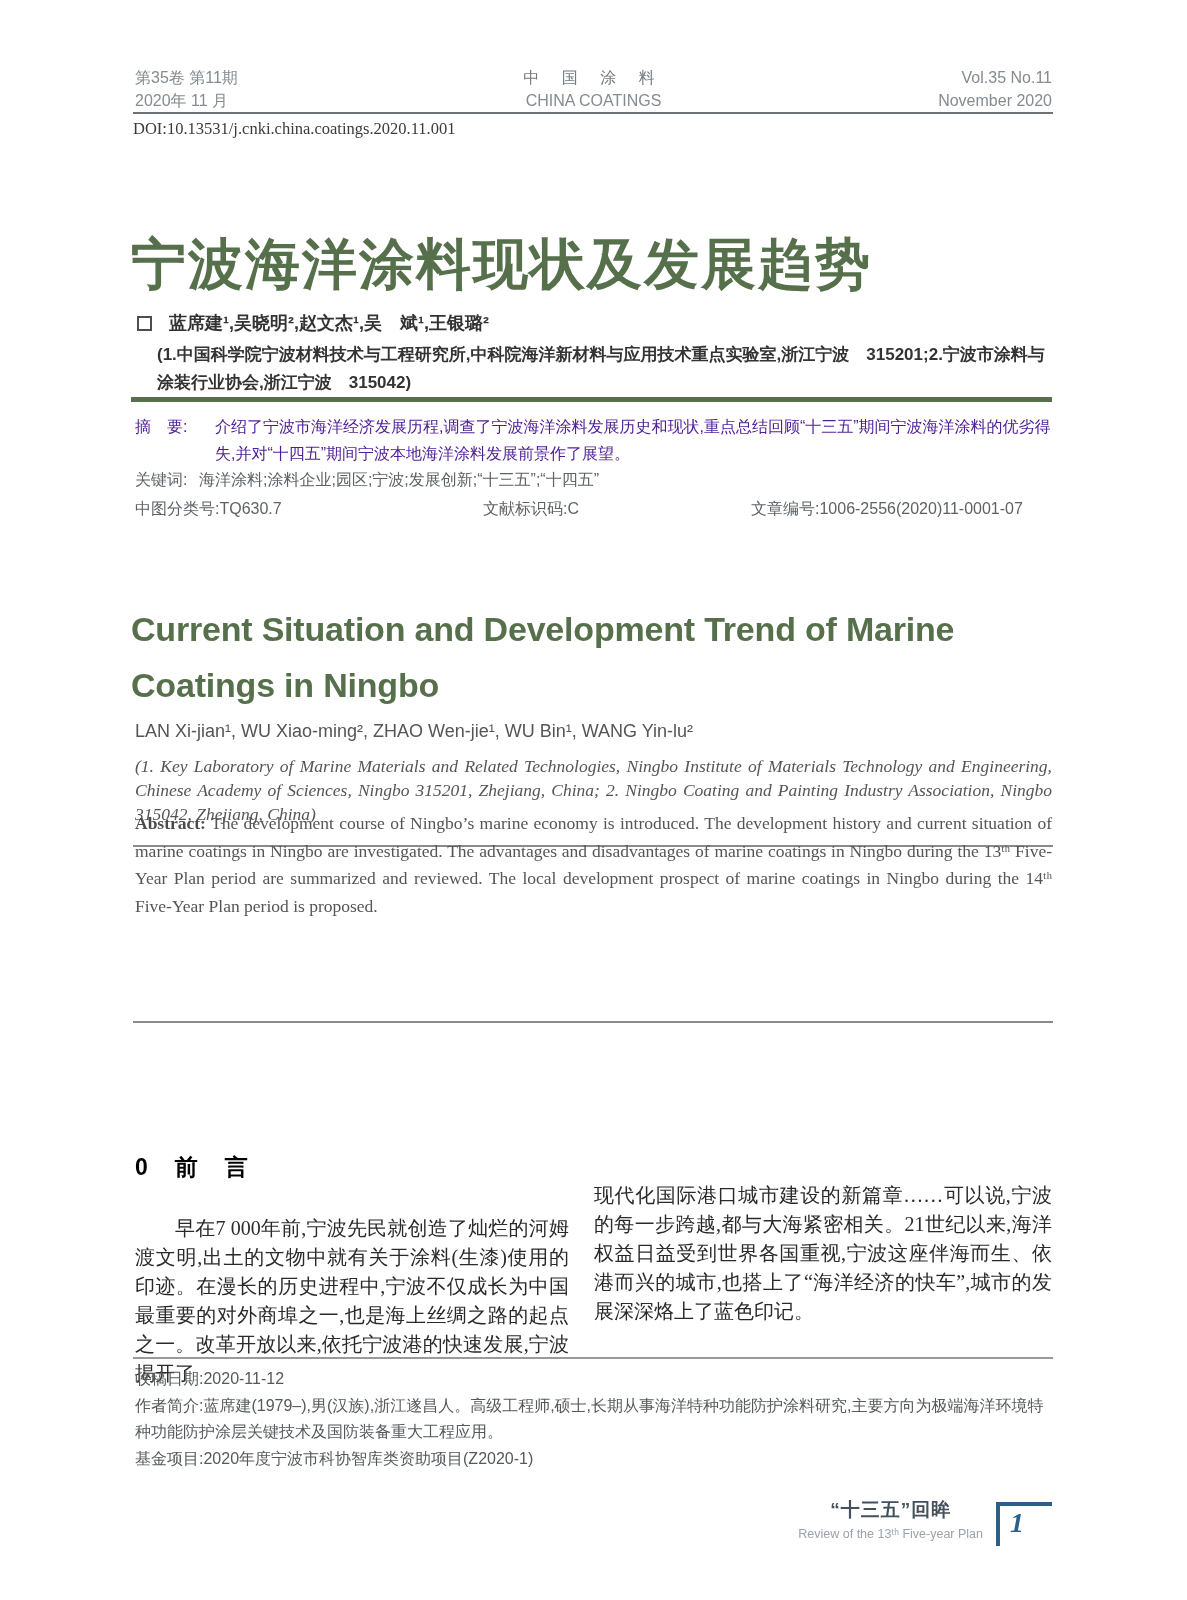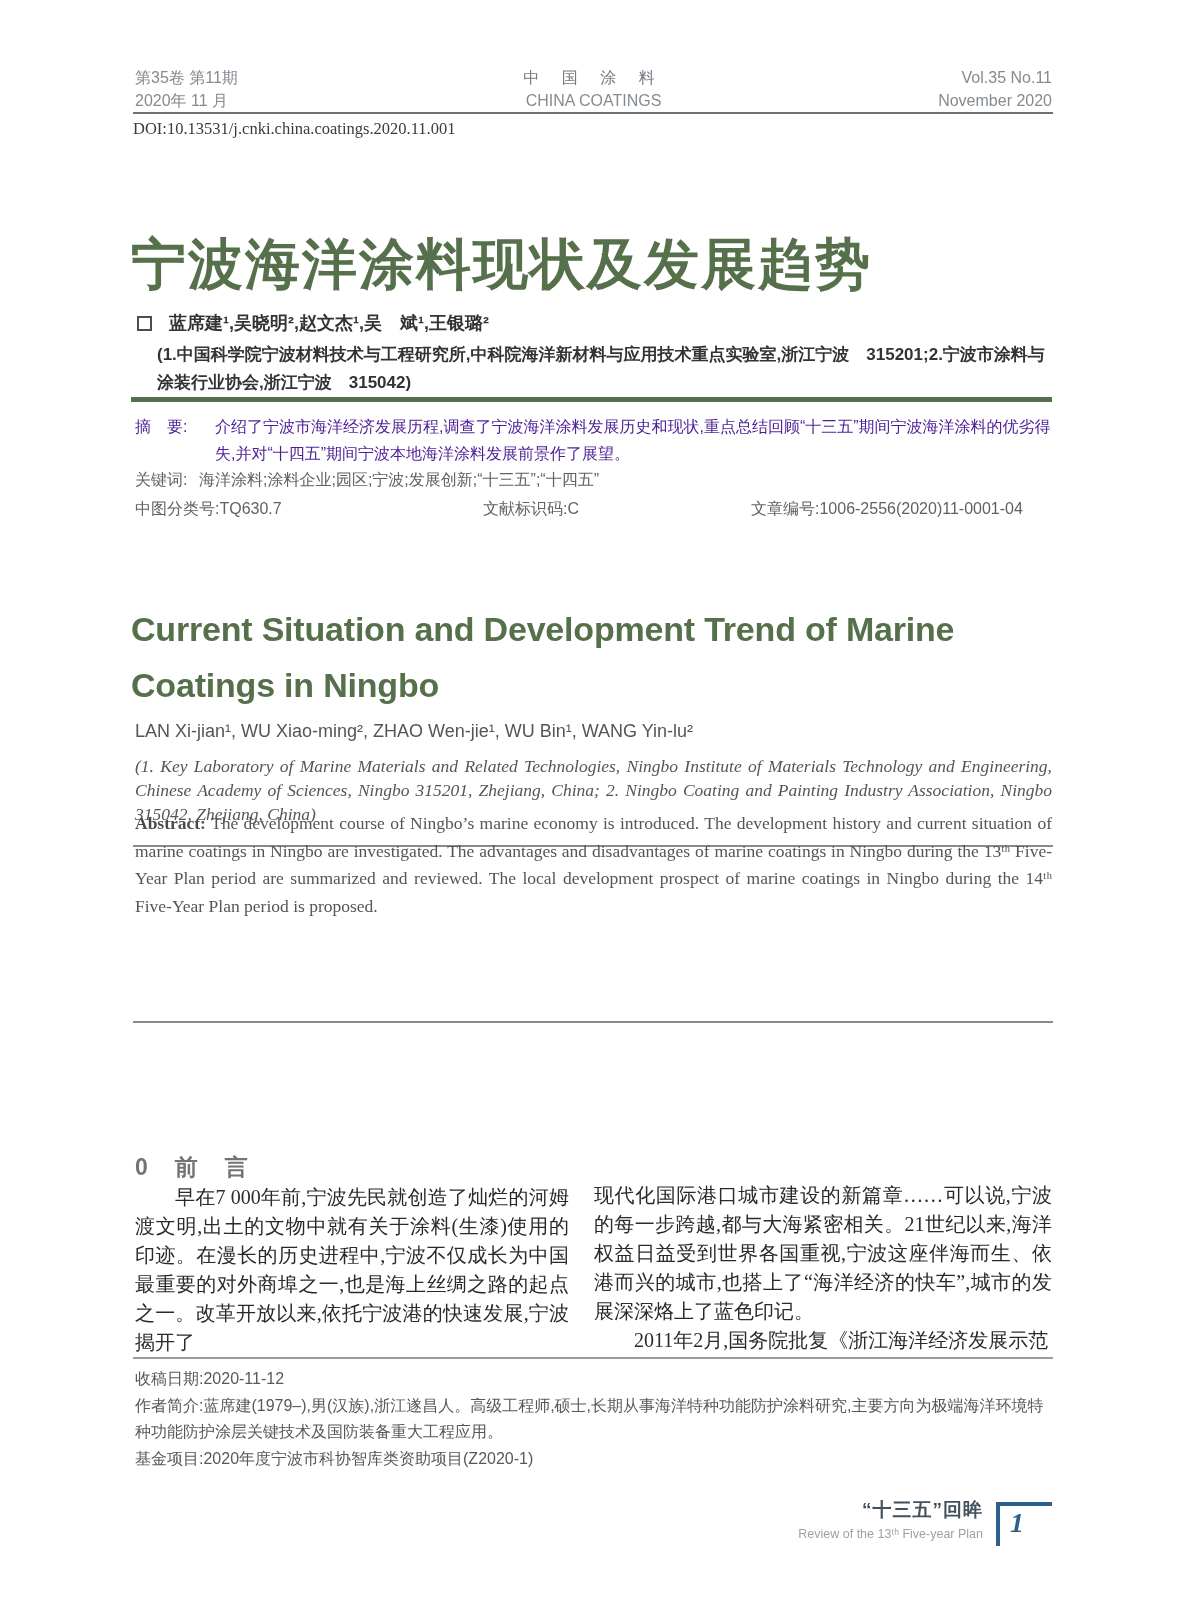--- a/index.html
+++ b/index.html
@@ -53,37 +53,37 @@
               font-size:17.5px; line-height:24px; color:#555; text-align:justify; }
   .rule { left:133px; width:920px; height:2px; background:#8a8a8a; }
   .rule-top { top:845px; } .rule-bottom { top:1021px; }
   .abs-en { top:810px; left:135px; width:917px;
             font-family:"Liberation Serif","DejaVu Serif",serif;
             font-size:17.5px; line-height:27.5px; color:#555; text-align:justify; }
   .abs-en p { margin:0; }
   .abs-en b { color:#4a4a4a; }
 
   
-  .sec-h { font-size:23px; font-weight:bold; color:#737373; letter-spacing:2px;
-           margin:0 0 0 0; }
+  .sec-h { font-size:23px; font-weight:bold; color:#000000; letter-spacing:2px;
+           margin:0 0 31px 0; }
   .bodycol p { font-family:"Liberation Serif","DejaVu Serif",serif; font-size:20px;
                line-height:29px; color:#2a2a2a; text-align:justify; margin:0; }
   .bodycol p.indent { text-indent:2em; }
   .col-left  { top:1152px; left:135px; width:434px; }
   .col-right { top:1181px; left:594px; width:458px; }
 
   
   .fn-rule { top:1357px; left:133px; width:920px; height:2px; background:#9a9a9a; }
   .footnotes { top:1366px; left:135px; width:920px; font-size:16px;
                line-height:26px; color:#55595c; }
   .footnotes p { margin:0 0 1px 0; }
 
   
   .footer { top:1497px; right:135px; display:flex; align-items:flex-start; gap:13px; }
-  .f-text { text-align:right; }
+  .f-text { text-align:center; }
   .f-cn { font-size:19px; font-weight:bold; color:#44505c; letter-spacing:1px; }
   .f-en { font-size:12.5px; color:#9aa2ab; margin-top:4px; }
   .f-num { margin-top:5px; width:56px; height:44px;
            border-top:4px solid #2C5F8A; border-left:4px solid #2C5F8A;
            padding:1px 0 0 10px; }
   .f-num span { font-family:"Liberation Serif","DejaVu Serif",serif;
                 font-style:italic; font-weight:bold; font-size:28px; color:#2C5F8A; }
 </style>
 </head>
 <body>
@@ -118,40 +118,39 @@
     <span class="lbl">摘　要:</span>
     <div class="txt">介绍了宁波市海洋经济发展历程,调查了宁波海洋涂料发展历史和现状,重点总结回顾“十三五”期间宁波海洋涂料的优劣得失,并对“十四五”期间宁波本地海洋涂料发展前景作了展望。</div>
   </div>
   <div class="abs kw-cn">
     <span class="lbl">关键词:</span>
     <div class="txt">海洋涂料;涂料企业;园区;宁波;发展创新;“十三五”;“十四五”</div>
   </div>
   <div class="abs meta-row">
     <span class="m1">中图分类号:TQ630.7</span>
     <span class="m2">文献标识码:C</span>
-    <span class="m3">文章编号:1006-2556(2020)11-0001-04</span>
+    <span class="m3">文章编号:1006-2556(2020)11-0001-07</span>
   </div>
 
   <h2 class="abs title-en">Current Situation and Development Trend of Marine Coatings in Ningbo</h2>
   <div class="abs authors-en">LAN Xi-jian¹, WU Xiao-ming², ZHAO Wen-jie¹, WU Bin¹, WANG Yin-lu²</div>
   <div class="abs affil-en">(1. Key Laboratory of Marine Materials and Related Technologies, Ningbo Institute of Materials Technology and Engineering, Chinese Academy of Sciences, Ningbo 315201, Zhejiang, China; 2. Ningbo Coating and Painting Industry Association, Ningbo 315042, Zhejiang, China)</div>
 
   <div class="abs rule rule-top"></div>
   <div class="abs abs-en">
     <p><b>Abstract:</b> <span>The development course of Ningbo’s marine economy is introduced. The development history and current situation of marine coatings in Ningbo are investigated. The advantages and disadvantages of marine coatings in Ningbo during the 13ᵗʰ Five-Year Plan period are summarized and reviewed. The local development prospect of marine coatings in Ningbo during the 14ᵗʰ Five-Year Plan period is proposed.</span></p>
   </div>
   <div class="abs rule rule-bottom"></div>
 
   <div class="abs bodycol col-left">
     <h3 class="sec-h">0　前　言</h3>
     <p class="indent">早在7 000年前,宁波先民就创造了灿烂的河姆渡文明,出土的文物中就有关于涂料(生漆)使用的印迹。在漫长的历史进程中,宁波不仅成长为中国最重要的对外商埠之一,也是海上丝绸之路的起点之一。改革开放以来,依托宁波港的快速发展,宁波揭开了</p>
   </div>
   <div class="abs bodycol col-right">
     <p>现代化国际港口城市建设的新篇章……可以说,宁波的每一步跨越,都与大海紧密相关。21世纪以来,海洋权益日益受到世界各国重视,宁波这座伴海而生、依港而兴的城市,也搭上了“海洋经济的快车”,城市的发展深深烙上了蓝色印记。</p>
-    <p class="indent">2011年2月,国务院批复《浙江海洋经济发展示范</p>
   </div>
 
   <div class="abs fn-rule"></div>
   <div class="abs footnotes">
     <p>收稿日期:2020-11-12</p>
     <p>作者简介:蓝席建(1979–),男(汉族),浙江遂昌人。高级工程师,硕士,长期从事海洋特种功能防护涂料研究,主要方向为极端海洋环境特种功能防护涂层关键技术及国防装备重大工程应用。</p>
     <p>基金项目:2020年度宁波市科协智库类资助项目(Z2020-1)</p>
   </div>
 
   <div class="abs footer">

